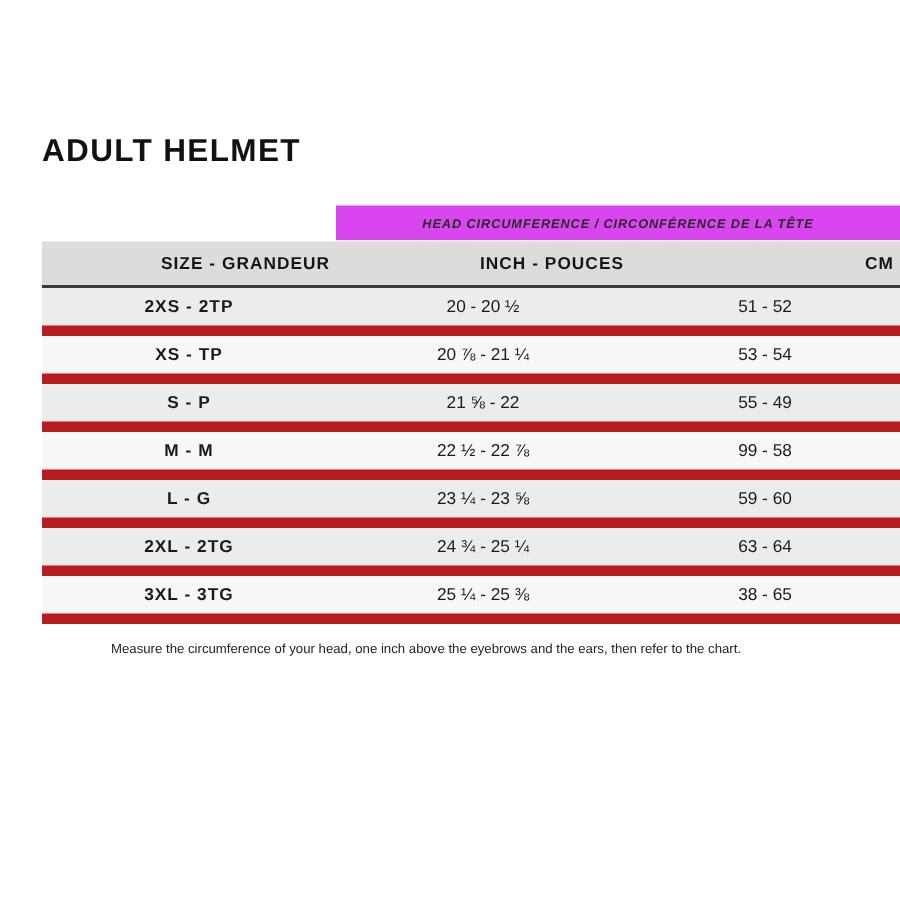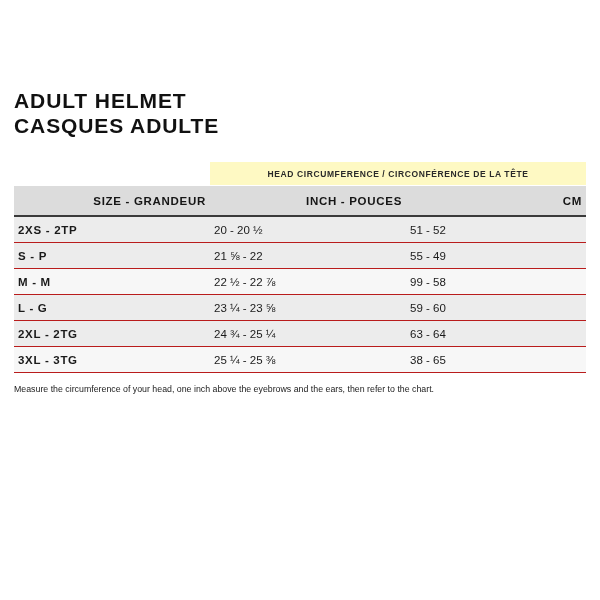--- a/index.html
+++ b/index.html
@@ -13,21 +13,21 @@
     font-family: "Liberation Sans", sans-serif;
     color: #1a1a1a;
     position: relative;
   }
   .page {
     position: absolute;
     left: 0; top: 0;
     width: 600px;
     height: 424px;
     box-sizing: border-box;
-    padding: 0 14px;
+    padding: 0 28px;
     border-radius: 22px;
   }
   .titles {
     padding-top: 88px;
   }
   .title-line {
     font-weight: bold;
     font-size: 21px;
     letter-spacing: 0.9px;
     line-height: 25px;
@@ -41,66 +41,68 @@
   }
   table.size-chart col.c-size { width: 196px; }
   table.size-chart col.c-inch { width: 196px; }
   table.size-chart col.c-cm   { width: 180px; }
 
   .grouphdr-blank {
     border: none;
     background: #ffffff;
   }
   .grouphdr {
-    background: #fef9c3;
+    background: #d946ef;
     font-size: 8.5px;
     letter-spacing: 0.6px;
     color: #2a2a2a;
     padding: 7px 4px 6px 4px;
     border-bottom: 1px solid #ffffff;
+    font-style: italic;
   }
   .colhdr {
     background: #dcdcdc;
     font-weight: bold;
     font-size: 11.5px;
     letter-spacing: 0.7px;
     text-align: right;
     color: #151515;
     padding: 9px 4px 8px 4px;
     border-bottom: 2px solid #3a3a3a;
   }
   td.cell {
+    text-align: center;
     font-size: 11.5px;
     padding: 7px 4px 6px 4px;
-    border-bottom: 1px solid #b91c1c;
+    border-bottom: 7px solid #b91c1c;
     color: #1a1a1a;
   }
   td.cell.size {
     font-weight: bold;
     letter-spacing: 0.7px;
   }
   tr.odd td.cell { background: #ececec; }
   tr.even td.cell { background: #f7f7f7; }
 
   .notes {
     margin-top: 10px;
     font-size: 8.8px;
     line-height: 13px;
     color: #222222;
+    margin-left: 46px;
   }
   .notes div { white-space: nowrap; }
 </style>
 </head>
 <body>
 
 <div class="page">
 
   <div class="titles">
     <div class="title-line">ADULT HELMET</div>
-    <div class="title-line">CASQUES ADULTE</div>
   </div>
 
   <table class="size-chart">
     <colgroup>
       <col class="c-size">
       <col class="c-inch">
       <col class="c-cm">
     </colgroup>
     <thead>
       <tr>
@@ -111,20 +113,25 @@
         <th class="colhdr">SIZE - GRANDEUR</th>
         <th class="colhdr">INCH - POUCES</th>
         <th class="colhdr">CM</th>
       </tr>
     </thead>
     <tbody>
       <tr class="odd">
         <td class="cell size">2XS - 2TP</td>
         <td class="cell">20 - 20 ½</td>
         <td class="cell">51 - 52</td>
+      </tr>
+      <tr class="even">
+        <td class="cell size">XS - TP</td>
+        <td class="cell">20 ⅞ - 21 ¼</td>
+        <td class="cell">53 - 54</td>
       </tr>
       <tr class="odd">
         <td class="cell size">S - P</td>
         <td class="cell">21 ⅝ - 22</td>
         <td class="cell">55 - 49</td>
       </tr>
       <tr class="even">
         <td class="cell size">M - M</td>
         <td class="cell">22 ½ - 22 ⅞</td>
         <td class="cell">99 - 58</td>

